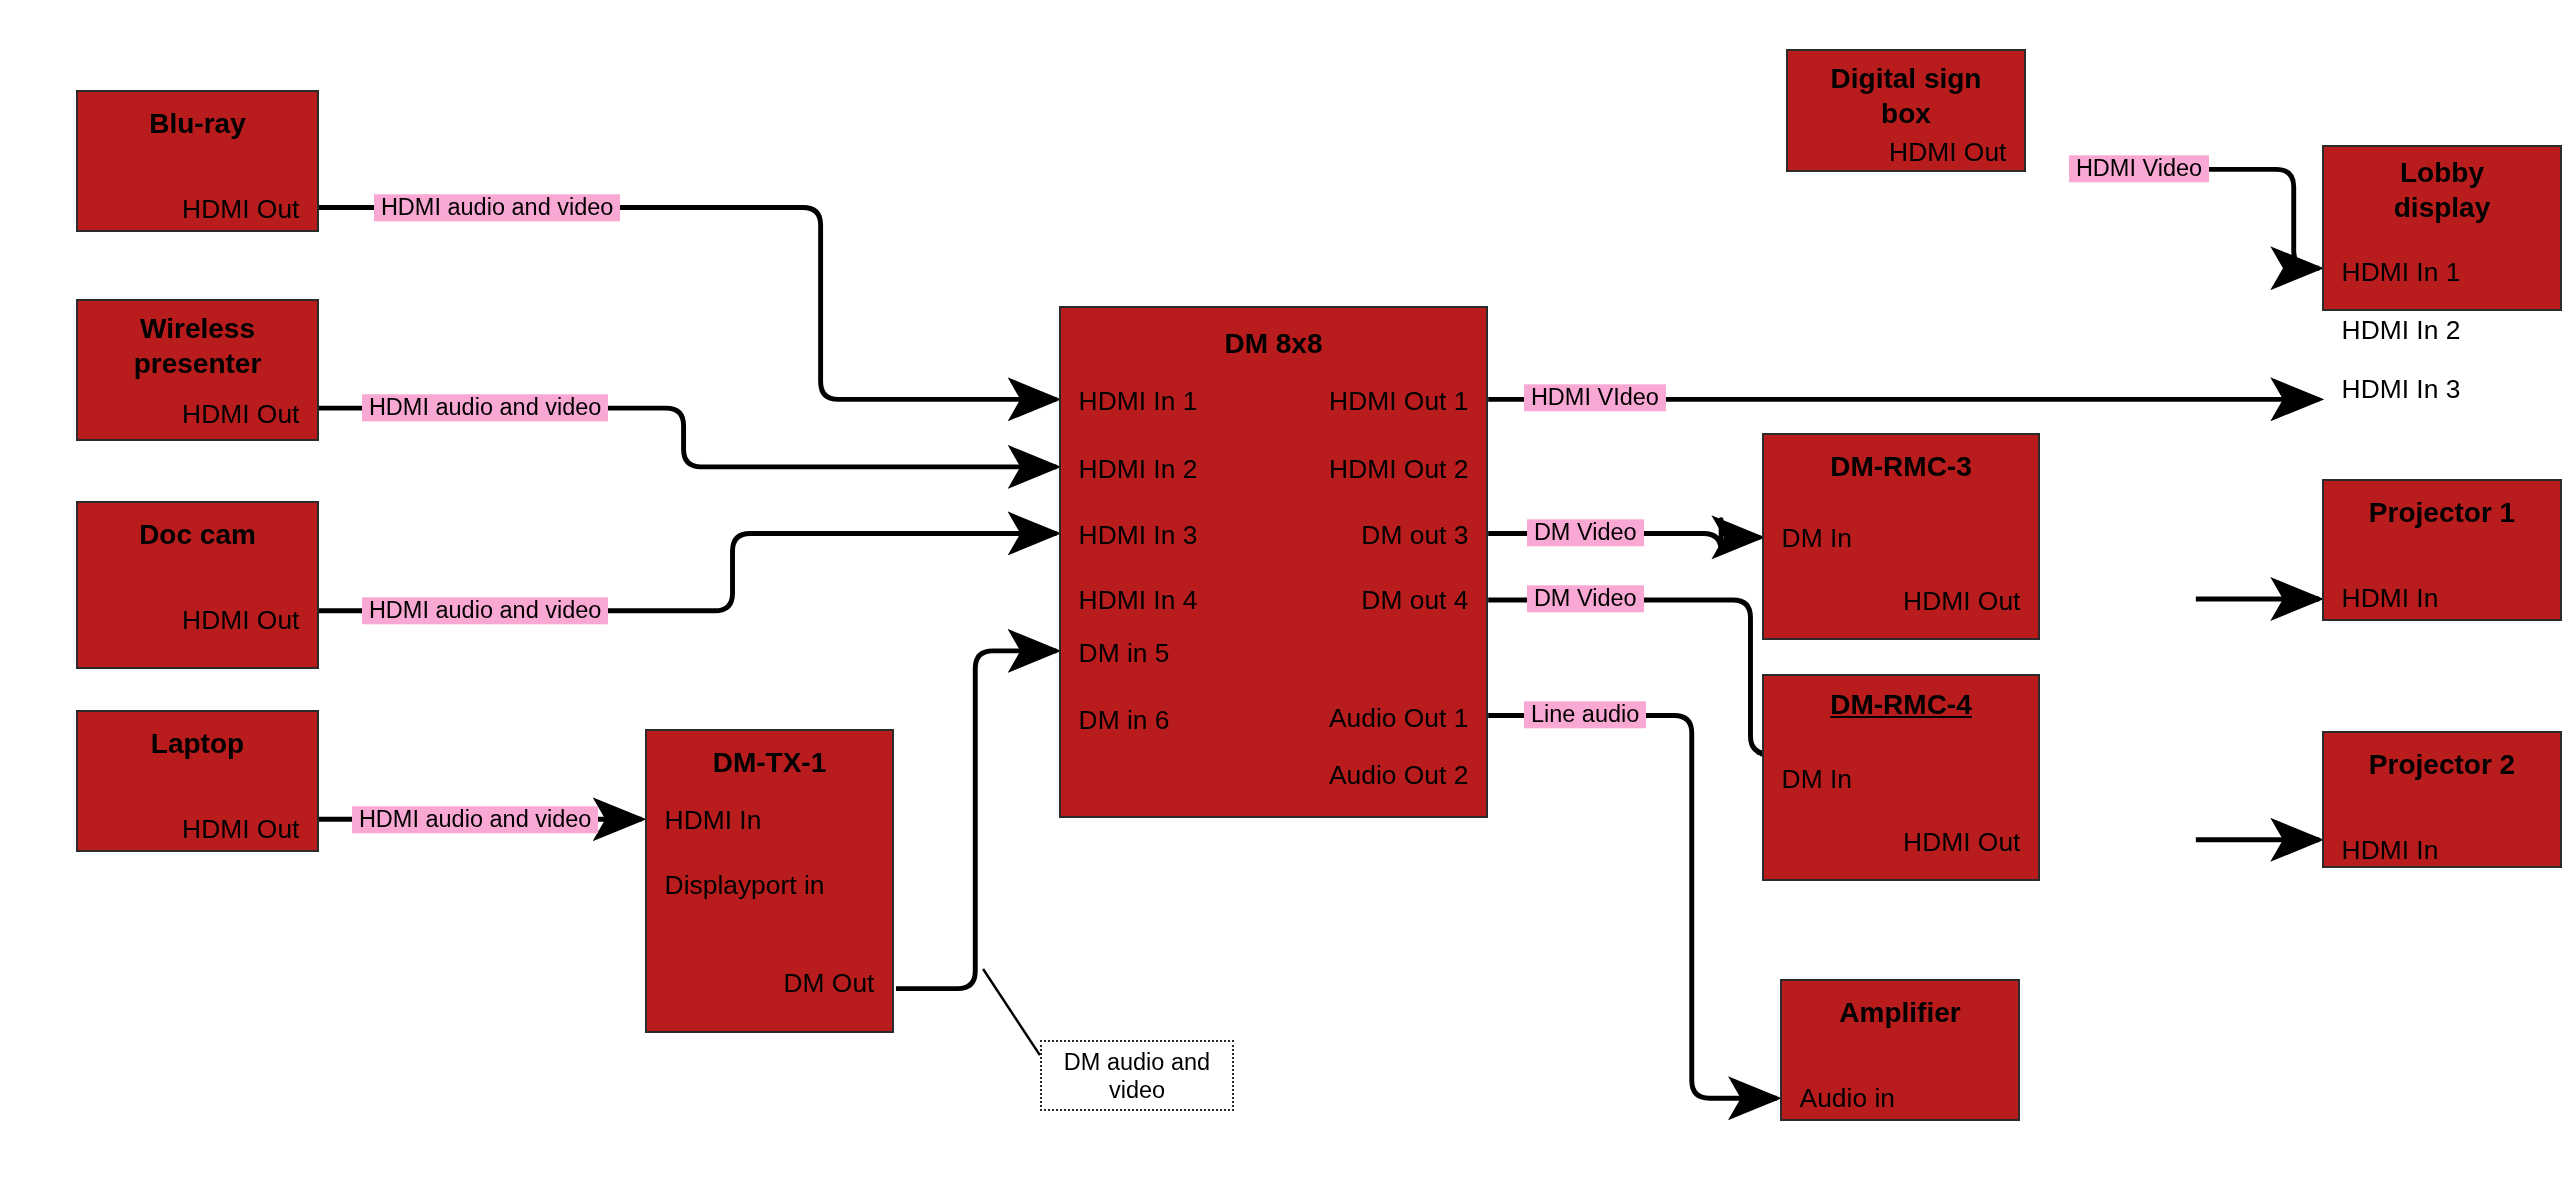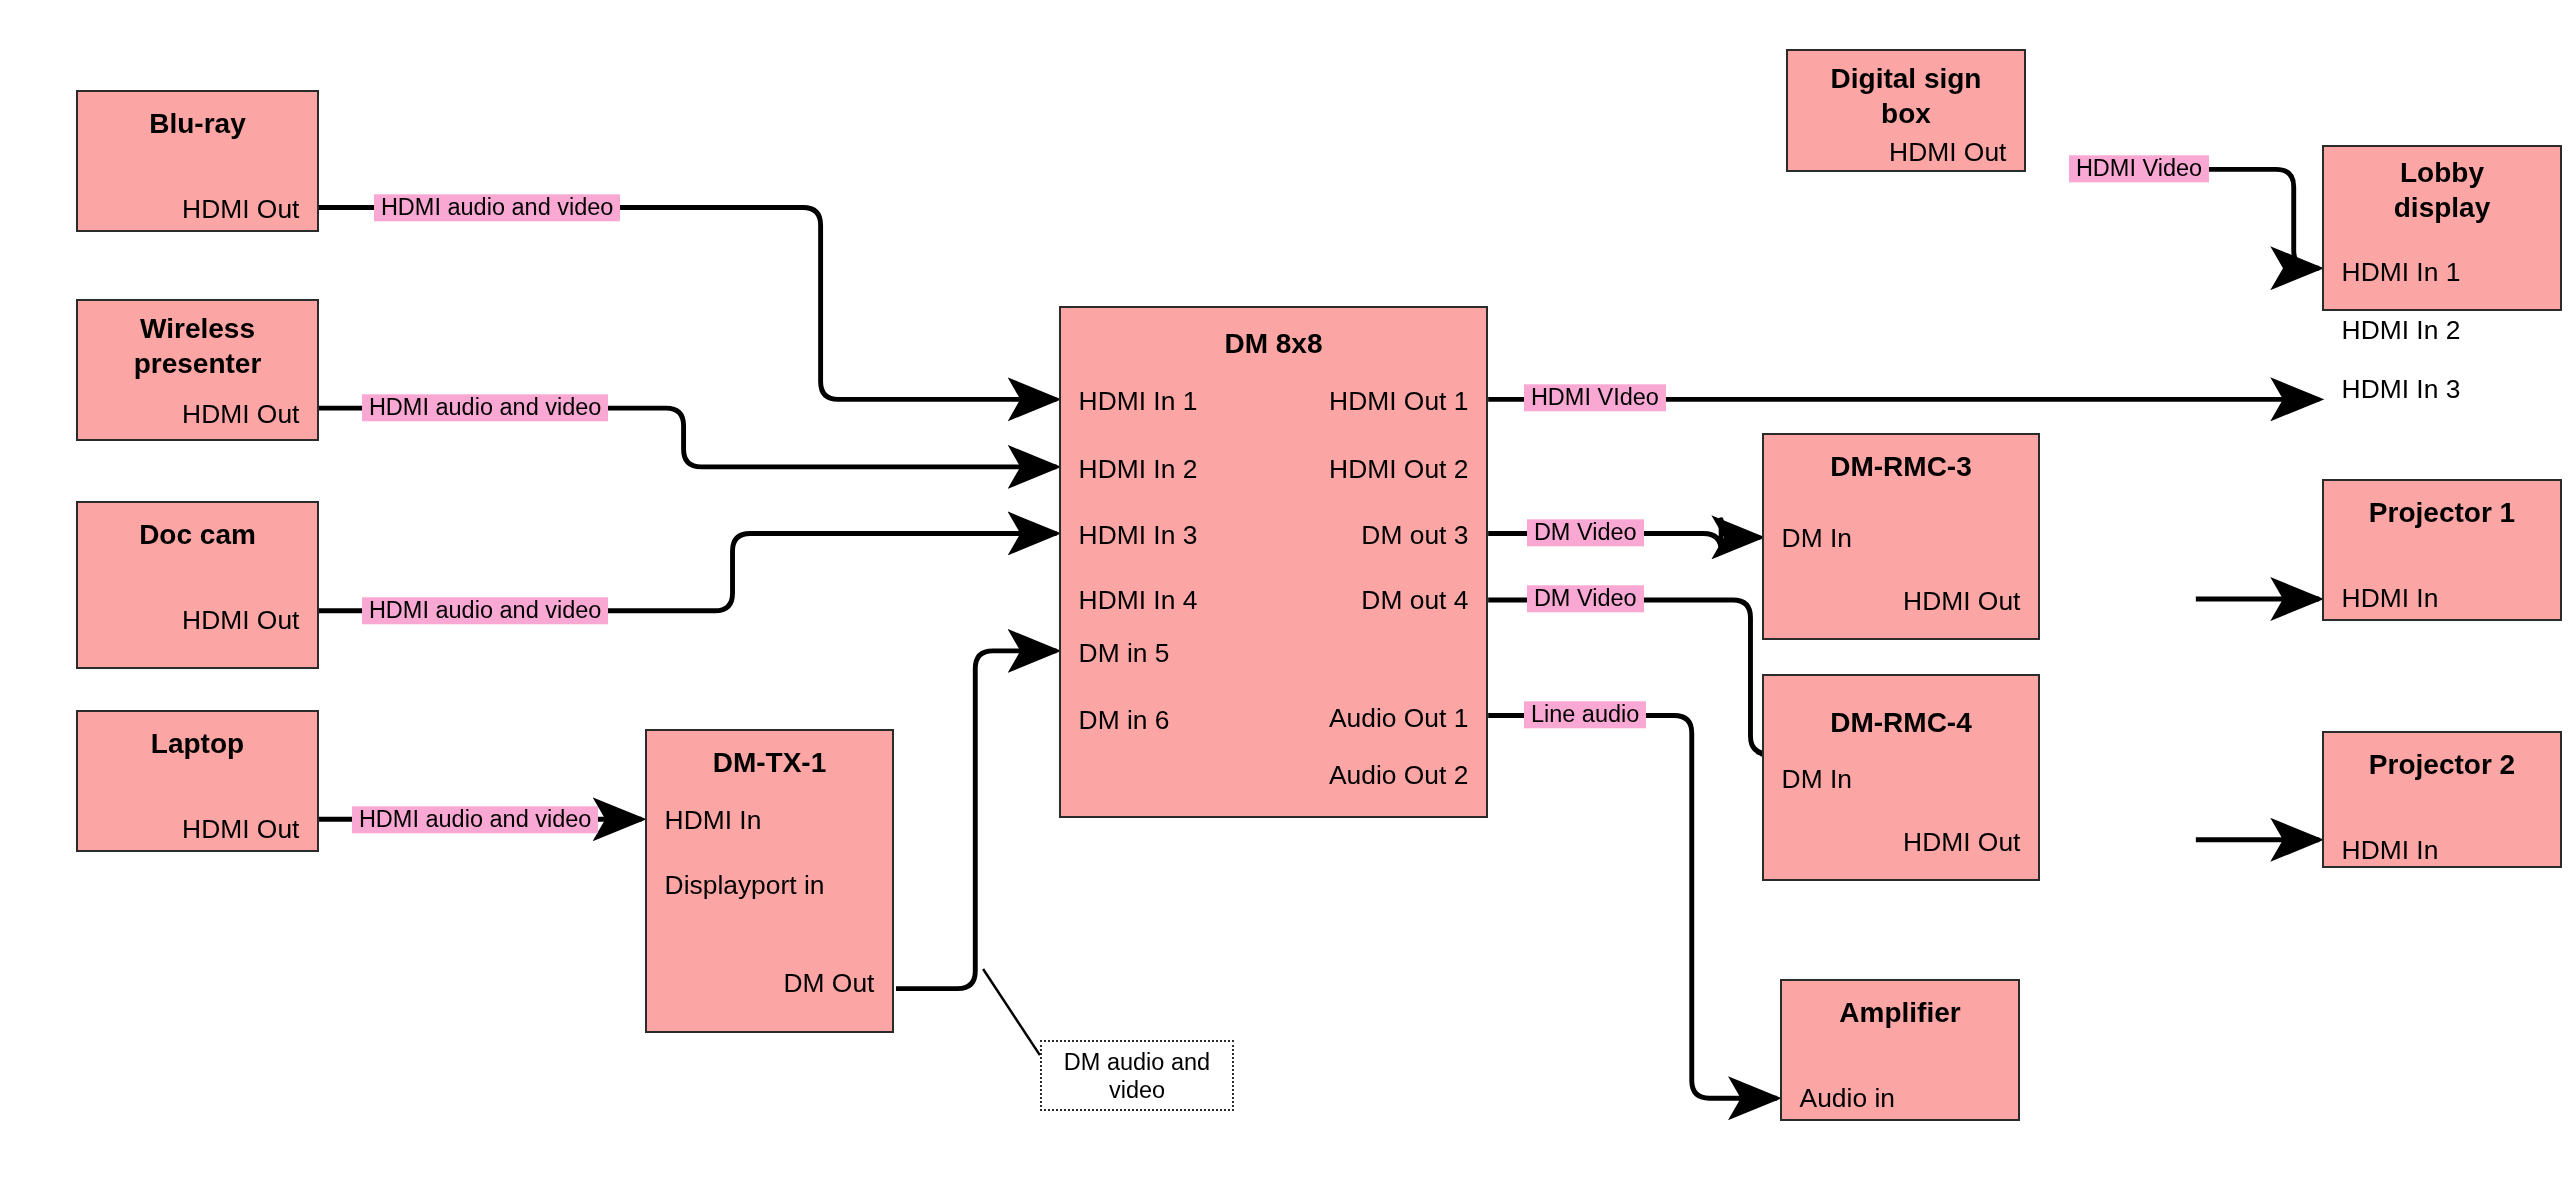--- a/index.html
+++ b/index.html
@@ -19,21 +19,21 @@
     position: absolute;
     left: 0; top: 0;
     width: 2576px;
     height: 1201px;
     pointer-events: none;
   }
   .node {
     position: absolute;
     box-sizing: border-box;
     border: 2.9px solid #2b2b2b;
-    background: #fca5a5;
+    background: #b91c1c;
   }
   .node-title {
     position: absolute;
     left: 0; right: 0;
     text-align: center;
     font-weight: bold;
     font-size: 28px;
     color: #000;
     line-height: 35px;
   }
@@ -167,21 +167,21 @@
     <div class="port left" style="top:227px;">HDMI In 3</div>
   </div>
 
   <div class="node" style="left:1762px; top:433px; width:278px; height:207px;">
     <div class="node-title" style="top:13.7px;">DM-RMC-3</div>
     <div class="port left" style="top:88px;">DM In</div>
     <div class="port right" style="top:151px;">HDMI Out</div>
   </div>
 
   <div class="node" style="left:1762px; top:674px; width:278px; height:207px;">
-    <div class="node-title" style="top:29px;">DM-RMC-4</div>
+    <div class="node-title" style="top:11px;text-decoration:underline;">DM-RMC-4</div>
     <div class="port left" style="top:88px;">DM In</div>
     <div class="port right" style="top:151px;">HDMI Out</div>
   </div>
 
   <div class="node" style="left:2322px; top:479px; width:240px; height:142px;">
     <div class="node-title" style="top:13.7px;">Projector 1</div>
     <div class="port left" style="top:102px;">HDMI In</div>
   </div>
 
   <div class="node" style="left:2322px; top:731px; width:240px; height:137px;">

